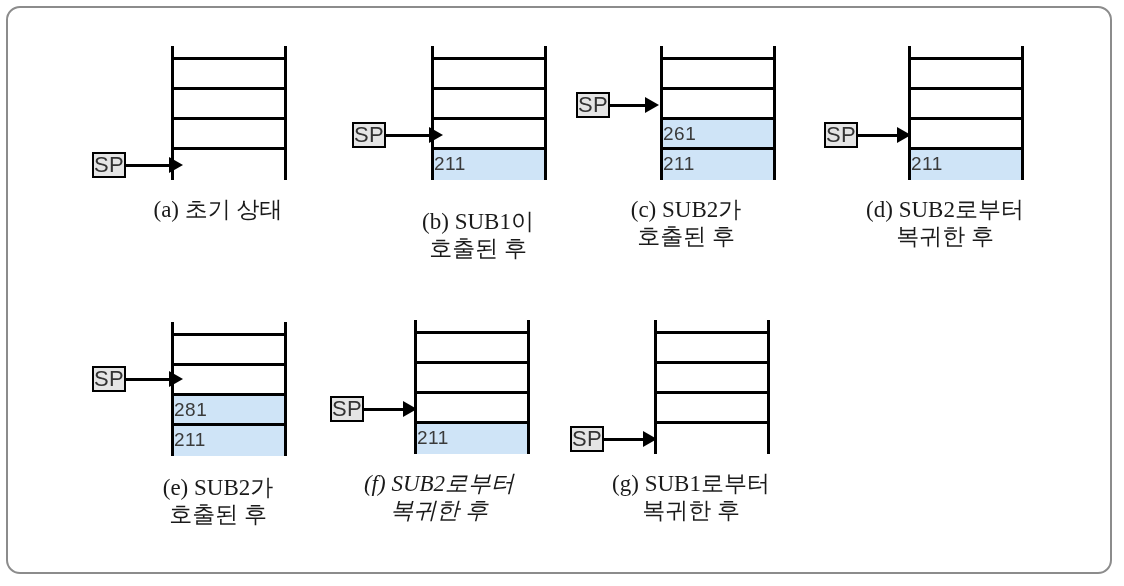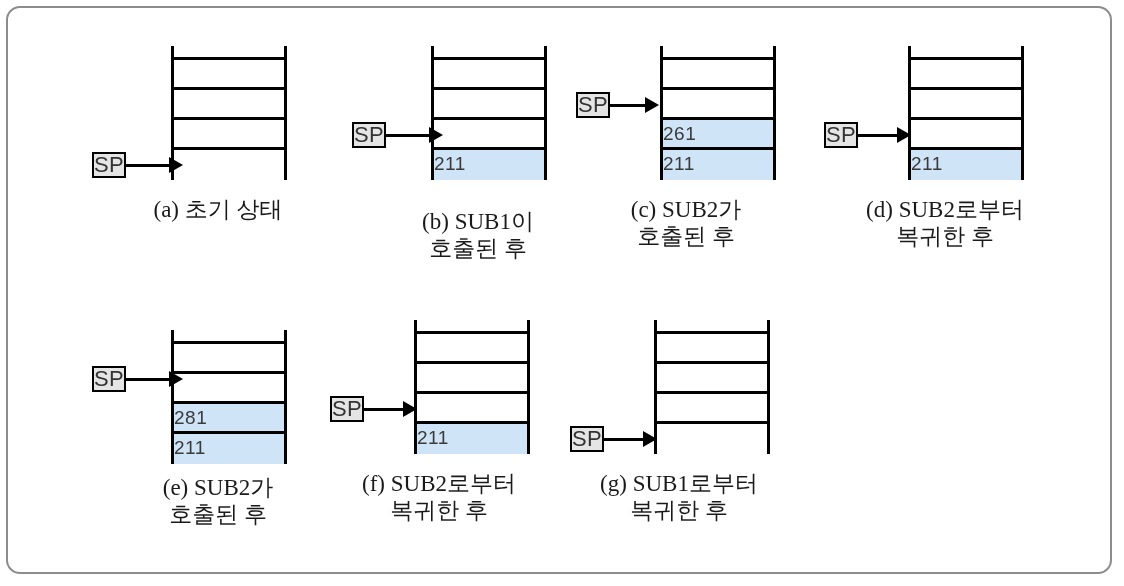--- a/index.html
+++ b/index.html
@@ -182,21 +182,21 @@
     <div class="sp-group" style="left:16px; top:82px;">
       <div class="sp-box">SP</div>
       <div class="sp-line" style="width:40px;"></div>
       <div class="sp-head"></div>
     </div>
     <div class="caption" style="left:12px; top:156px; width:250px;">(d) SUB2로부터
 복귀한 후</div>
   </div>
 
   <div class="panel" style="left:90px; top:306px; width:240px; height:180px;">
-    <div class="stack" style="left:73px; top:16px; width:116px; height:134px;">
+    <div class="stack" style="left:73px; top:8px; width:116px; height:134px;">
       <div class="stack-rows" style="height:123px;">
         <div class="cell"></div>
         <div class="cell"></div>
         <div class="cell filled">281</div>
         <div class="cell filled">211</div>
       </div>
     </div>
     <div class="sp-group" style="left:-6px; top:52px;">
       <div class="sp-box">SP</div>
       <div class="sp-line" style="width:44px;"></div>
@@ -213,35 +213,35 @@
         <div class="cell"></div>
         <div class="cell"></div>
         <div class="cell filled">211</div>
       </div>
     </div>
     <div class="sp-group" style="left:16px; top:82px;">
       <div class="sp-box">SP</div>
       <div class="sp-line" style="width:40px;"></div>
       <div class="sp-head"></div>
     </div>
-    <div class="caption" style="left:0px; top:156px; width:250px;">(f) SUB2로부터
+    <div class="caption" style="left:0px; top:156px; width:250px;font-style:italic;">(f) SUB2로부터
 복귀한 후</div>
   </div>
 
   <div class="panel" style="left:546px; top:306px; width:250px; height:180px;">
     <div class="stack" style="left:100px; top:6px; width:116px; height:134px;">
       <div class="stack-rows" style="height:123px;">
         <div class="cell"></div>
         <div class="cell"></div>
         <div class="cell"></div>
         <div class="cell"></div>
       </div>
     </div>
     <div class="sp-group" style="left:16px; top:112px;">
       <div class="sp-box">SP</div>
       <div class="sp-line" style="width:40px;"></div>
       <div class="sp-head"></div>
     </div>
-    <div class="caption" style="left:0px; top:156px; width:250px;">(g) SUB1로부터
+    <div class="caption" style="left:12px; top:156px; width:250px;">(g) SUB1로부터
 복귀한 후</div>
   </div>
 
 </div>
 
 </body></html>

